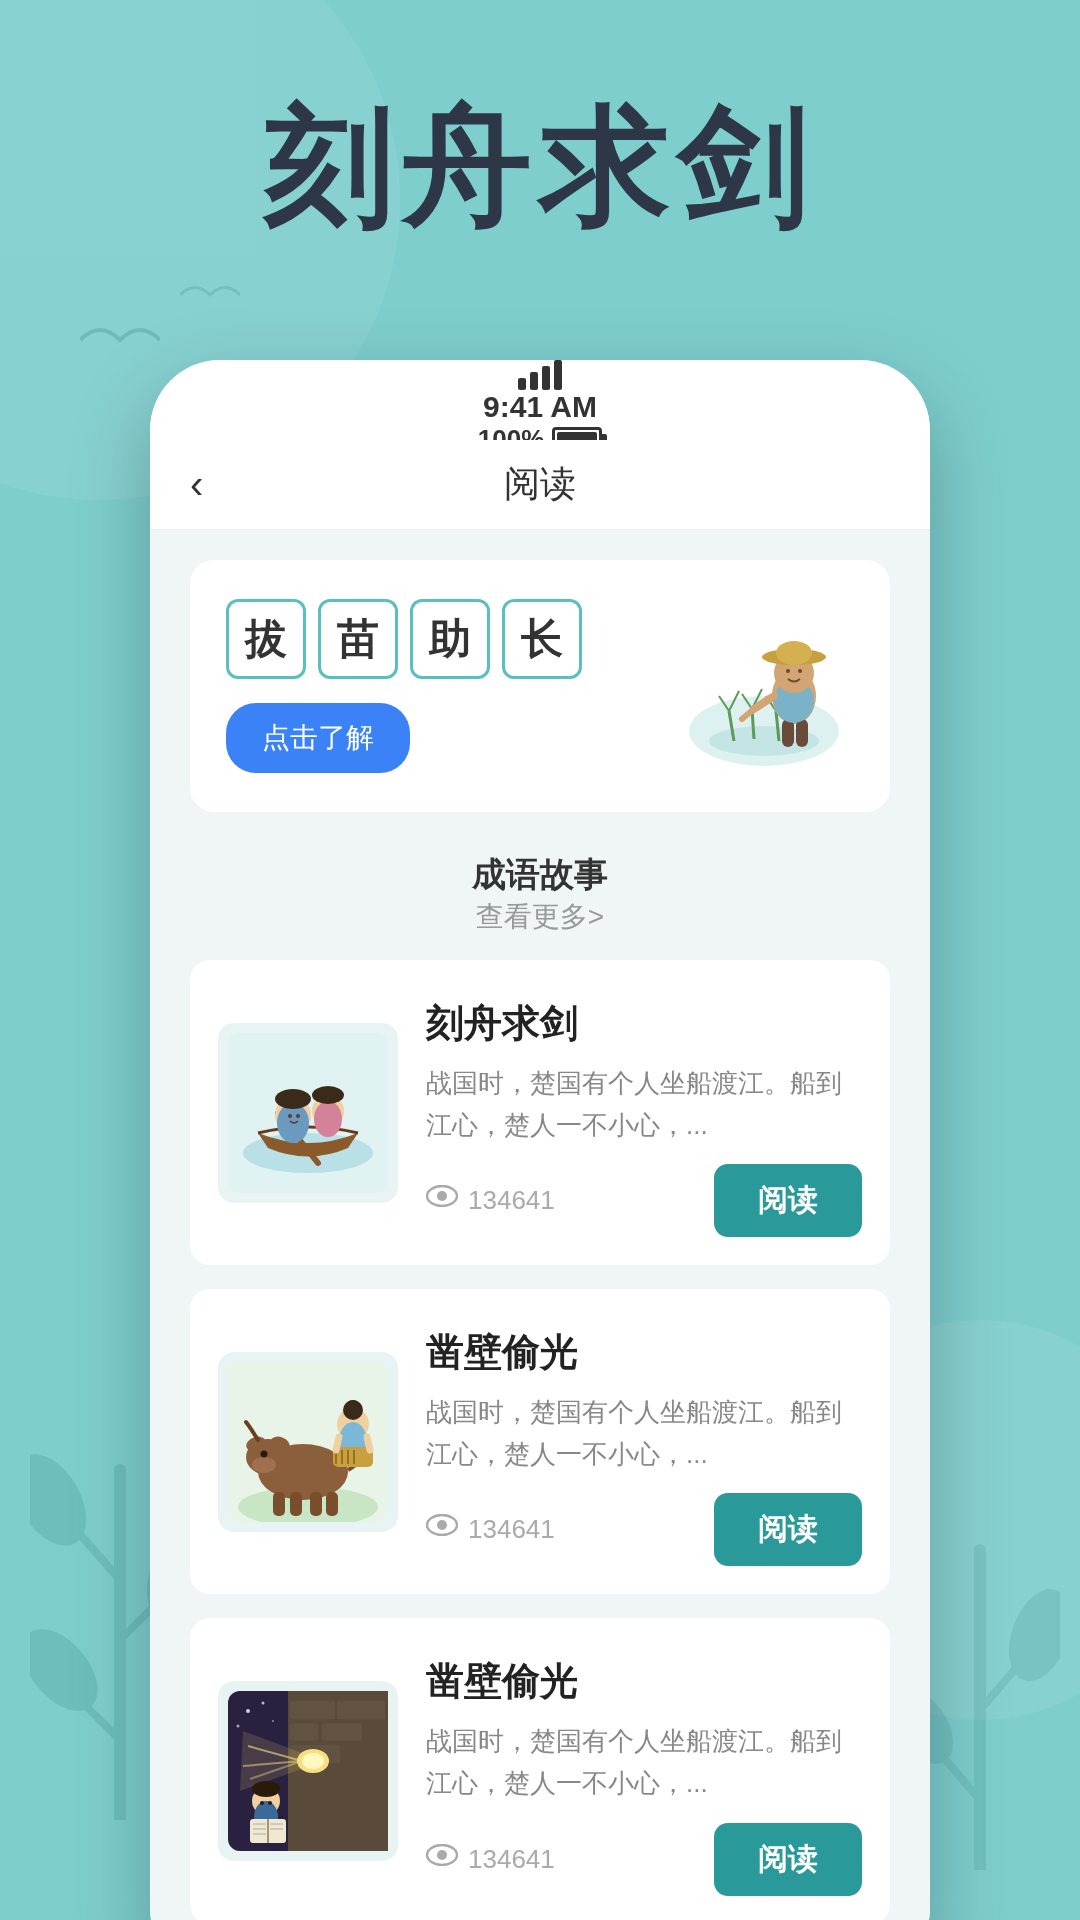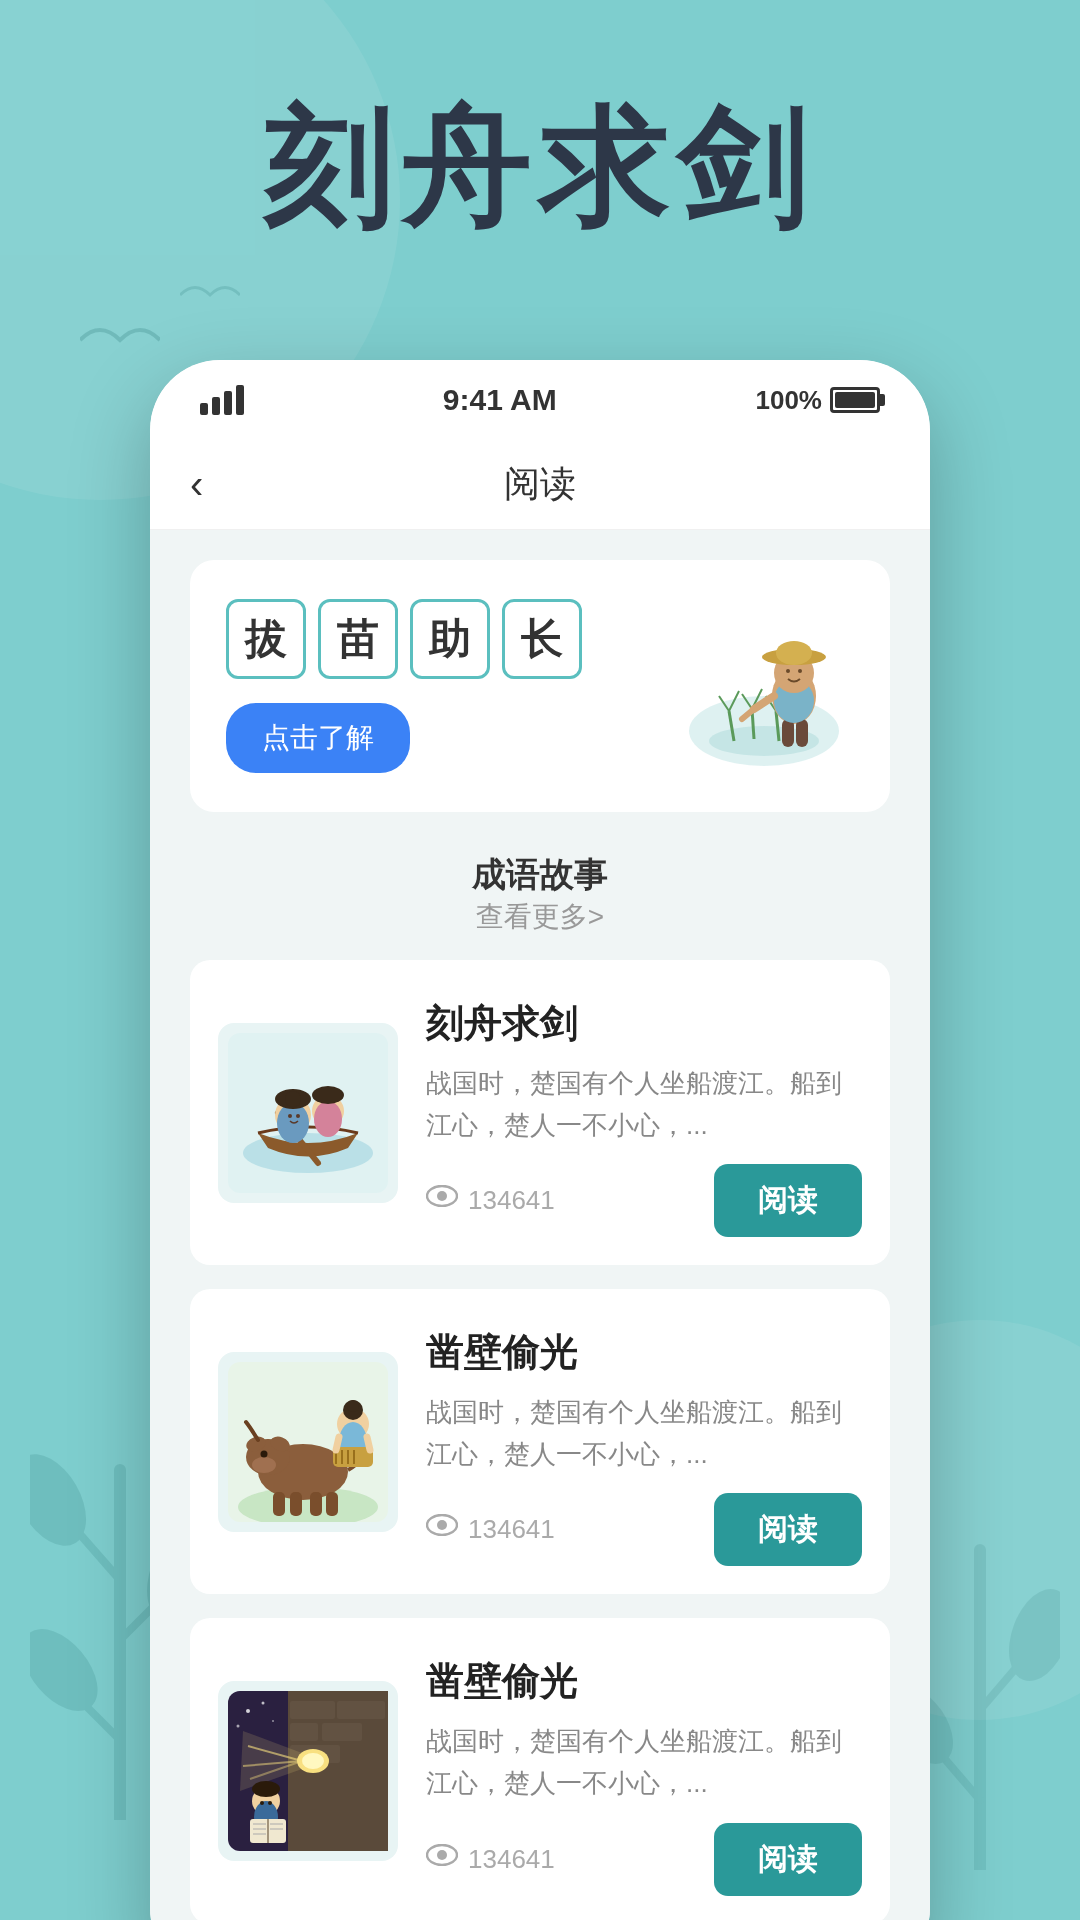--- a/index.html
+++ b/index.html
@@ -57,20 +57,21 @@
 
     
     .status-bar {
       background: white;
       height: 80px;
       display: flex;
       align-items: center;
       justify-content: space-between;
       padding: 0 50px;
       border-radius: 70px 70px 0 0;
+      flex-direction: column;
     }
 
     .signal-bars {
       display: flex;
       align-items: flex-end;
       gap: 4px;
     }
 
     .signal-bar {
       background: #333;

